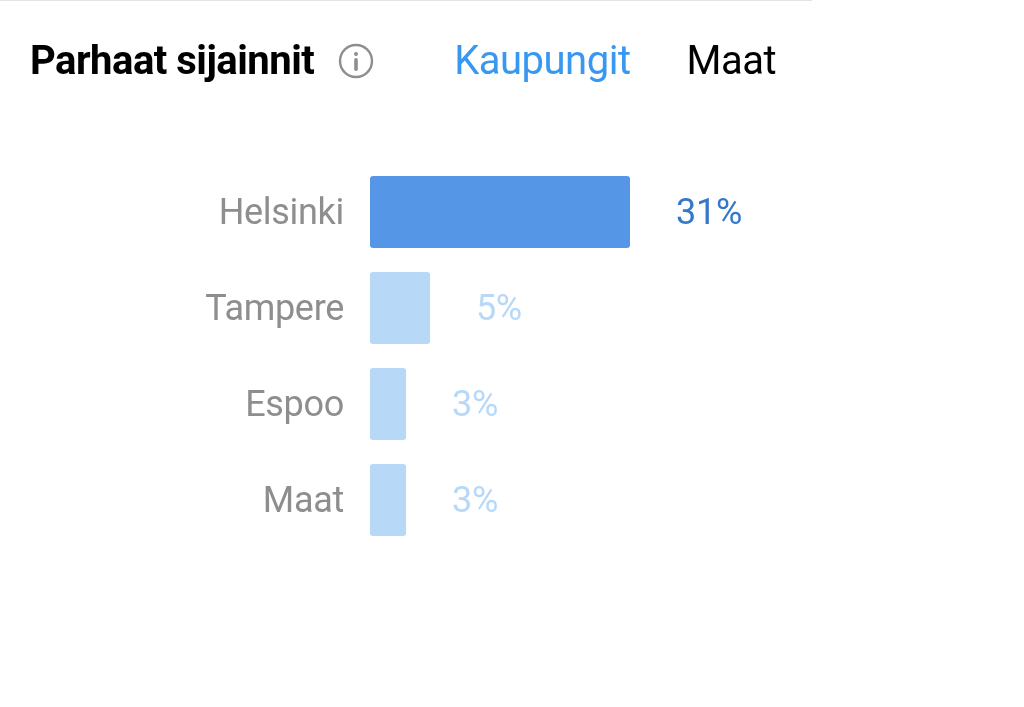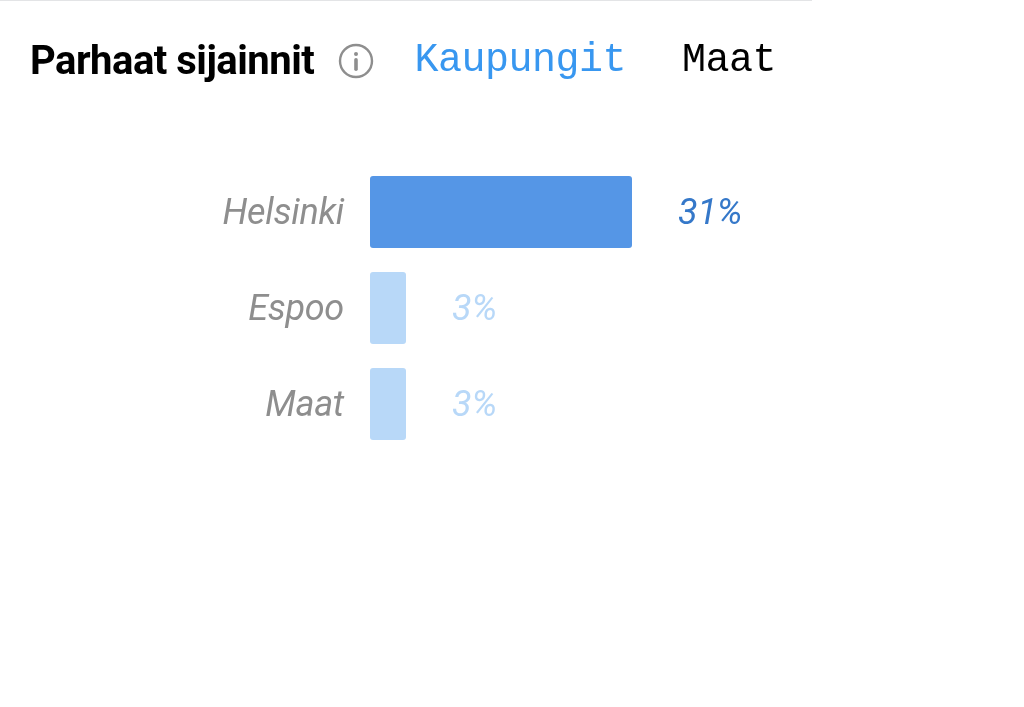--- a/index.html
+++ b/index.html
@@ -47,29 +47,27 @@
     display: flex;
     align-items: center;
     gap: 56px;
     padding-right: 6px;
   }
   .tab {
     font-size: 40px;
     font-weight: 400;
     cursor: pointer;
     letter-spacing: -0.5px;
-    font-family: Liberation Mono, monospace;
   }
   .tab.active { color: #3897f0; }
   .tab.inactive { color: #000000; }
 
   .chart {
     margin-top: 92px;
     padding-right: 40px;
-    font-style: italic;
   }
   .row {
     display: flex;
     align-items: center;
     height: 72px;
     gap: 0;
     margin-bottom: 24px;
   }
   .label-col {
     width: 340px;
@@ -123,20 +121,27 @@
 
   <div class="chart" id="chart">
       <div class="row">
         <div class="label-col">Helsinki</div>
         <div class="bar-col">
           <div class="bar" style="width: 100%; background: rgb(85, 150, 230);"></div>
           <span class="value-label" style="color: rgb(53, 120, 201);">31%</span>
         </div>
       </div>
       <div class="row">
+        <div class="label-col">Tampere</div>
+        <div class="bar-col">
+          <div class="bar" style="width: 16.1%; background: rgb(184, 216, 248);"></div>
+          <span class="value-label" style="color: rgb(184, 216, 248);">5%</span>
+        </div>
+      </div>
+      <div class="row">
         <div class="label-col">Espoo</div>
         <div class="bar-col">
           <div class="bar" style="width: 9.7%; background: rgb(184, 216, 248);"></div>
           <span class="value-label" style="color: rgb(184, 216, 248);">3%</span>
         </div>
       </div>
       <div class="row">
         <div class="label-col">Maat</div>
         <div class="bar-col">
           <div class="bar" style="width: 9.7%; background: rgb(184, 216, 248);"></div>

